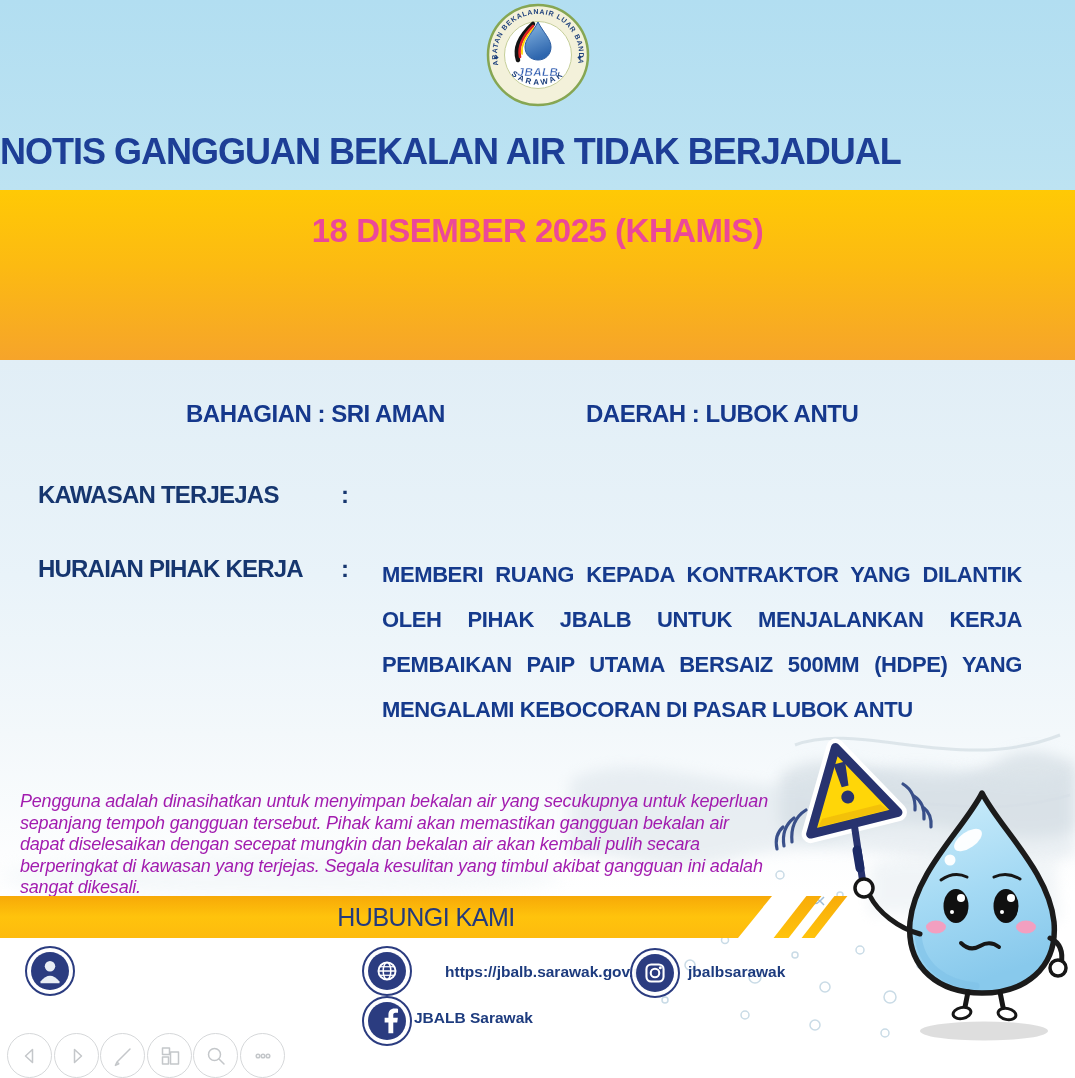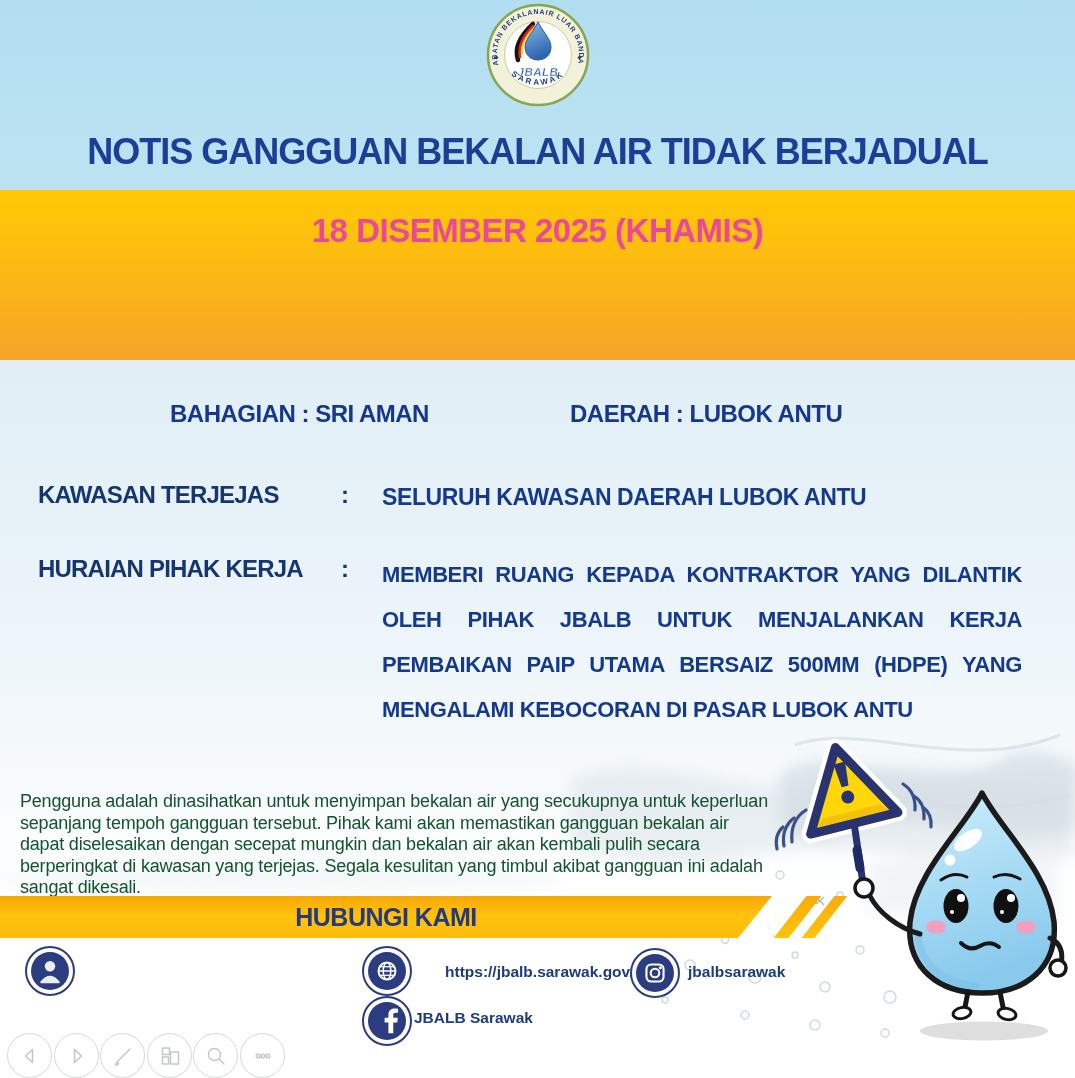--- a/index.html
+++ b/index.html
@@ -9,41 +9,41 @@
 
   
   .band-top{left:0;top:0;width:1075px;height:190px;
             background:linear-gradient(180deg,#b2def1 0%,#bde3f2 100%);}
   .band-orange{left:0;top:190px;width:1075px;height:170px;
             background:linear-gradient(180deg,#ffc905 0%,#fcba12 45%,#f6a42a 100%);}
   .band-body{left:0;top:360px;width:1075px;height:718px;
             background:linear-gradient(180deg,#e1eef6 0%,#e9f3f9 30%,#f3f8fb 52%,#ffffff 74%,#ffffff 100%);}
 
   
-  .title{left:0;top:131px;width:1075px;text-align:center;
+  .title{left:0;top:131px;width:1075px;text-align:left;
          font-size:36px;font-weight:bold;letter-spacing:-1px;color:#1d3e96;}
   .schedule{left:0;top:207px;width:1075px;text-align:center;
          font-size:33px;font-weight:bold;letter-spacing:-0.5px;color:#ec4899;line-height:47px;}
 
-  .region-label{top:400px;font-size:24px;font-weight:bold;letter-spacing:-0.5px;color:#15388c;}
+  .region-label{top:400px;font-size:24px;font-weight:bold;letter-spacing:-0.5px;color:#15388c;margin-left:16px;}
 
   .info-label{font-size:24px;font-weight:bold;letter-spacing:-0.8px;color:#16366f;}
   .info-colon{font-size:24px;font-weight:bold;color:#16366f;}
   .info-value{font-size:23px;font-weight:bold;letter-spacing:-0.4px;color:#153a8c;}
   .huraian-text{width:640px;text-align:justify;line-height:45px;font-size:22px;}
 
-  .advisory{left:20px;top:791px;width:756px;font-size:18px;
-            letter-spacing:-0.2px;line-height:21.5px;color:#14532d;z-index:3;}
+  .advisory{left:20px;top:791px;width:756px;font-size:18px;font-style:italic;
+            letter-spacing:-0.2px;line-height:21.5px;color:#a21caf;z-index:3;}
 
   
   .hubungi-bar{left:0;top:896px;width:772px;height:52px;z-index:3;
       background:linear-gradient(180deg,#f7a908 0%,#ffc30c 40%,#fdbb0e 80%,#f5a50d 100%);
       clip-path:polygon(0 0,772px 0,738px 42px,0 42px);
-      text-align:center;line-height:42px;font-size:25px;font-weight:bold;
-      letter-spacing:-0.5px;color:#243a7c;}
+      text-align:center;line-height:42px;font-size:25px;font-weight:normal;
+      letter-spacing:-0.5px;color:#243a7c;padding-left:40px;}
   .bar-stripe{top:896px;height:42px;z-index:3;transform:skewX(-38deg);
       background:linear-gradient(180deg,#f8ac09,#ffc30c);}
 
   
   .cicon{width:50px;height:50px;border-radius:50%;border:2px solid #2b3c80;
          background:rgba(255,255,255,.92);display:flex;align-items:center;justify-content:center;
          box-sizing:border-box;z-index:3;}
   .cicon-inner{width:38px;height:38px;border-radius:50%;background:#2b3c80;
          display:flex;align-items:center;justify-content:center;}
   .ctext{font-size:15.5px;font-weight:bold;color:#1d3b7e;line-height:19px;z-index:3;}
@@ -105,21 +105,20 @@
 
   <div class="abs schedule">
     <div>18 DISEMBER 2025 (KHAMIS)</div>
   </div>
 
   <div class="abs region-label" style="left:170px;">BAHAGIAN : SRI AMAN</div>
   <div class="abs region-label" style="left:570px;">DAERAH : LUBOK ANTU</div>
 
   <div class="abs info-label" style="left:38px;top:481px;">KAWASAN TERJEJAS</div>
   <div class="abs info-colon" style="left:341px;top:481px;">:</div>
-  <div class="abs info-value" style="left:382px;top:484px;">SELURUH KAWASAN DAERAH LUBOK ANTU</div>
 
   <div class="abs info-label" style="left:38px;top:555px;">HURAIAN PIHAK KERJA</div>
   <div class="abs info-colon" style="left:341px;top:555px;">:</div>
   <div class="abs info-value huraian-text" style="left:382px;top:552px;">MEMBERI RUANG KEPADA KONTRAKTOR YANG DILANTIK OLEH PIHAK JBALB UNTUK MENJALANKAN KERJA PEMBAIKAN PAIP UTAMA BERSAIZ 500MM (HDPE) YANG MENGALAMI KEBOCORAN DI PASAR LUBOK ANTU</div>
 
   <div class="abs advisory">Pengguna adalah dinasihatkan untuk menyimpan bekalan air yang secukupnya untuk keperluan sepanjang tempoh gangguan tersebut. Pihak kami akan memastikan gangguan bekalan air dapat diselesaikan dengan secepat mungkin dan bekalan air akan kembali pulih secara berperingkat di kawasan yang terjejas. Segala kesulitan yang timbul akibat gangguan ini adalah sangat dikesali.</div>
 
   <svg class="abs" style="left:540px;top:715px;z-index:1;" width="535" height="340" viewBox="0 0 535 340">
     <defs>
       <filter id="soft" x="-30%" y="-30%" width="160%" height="160%">

